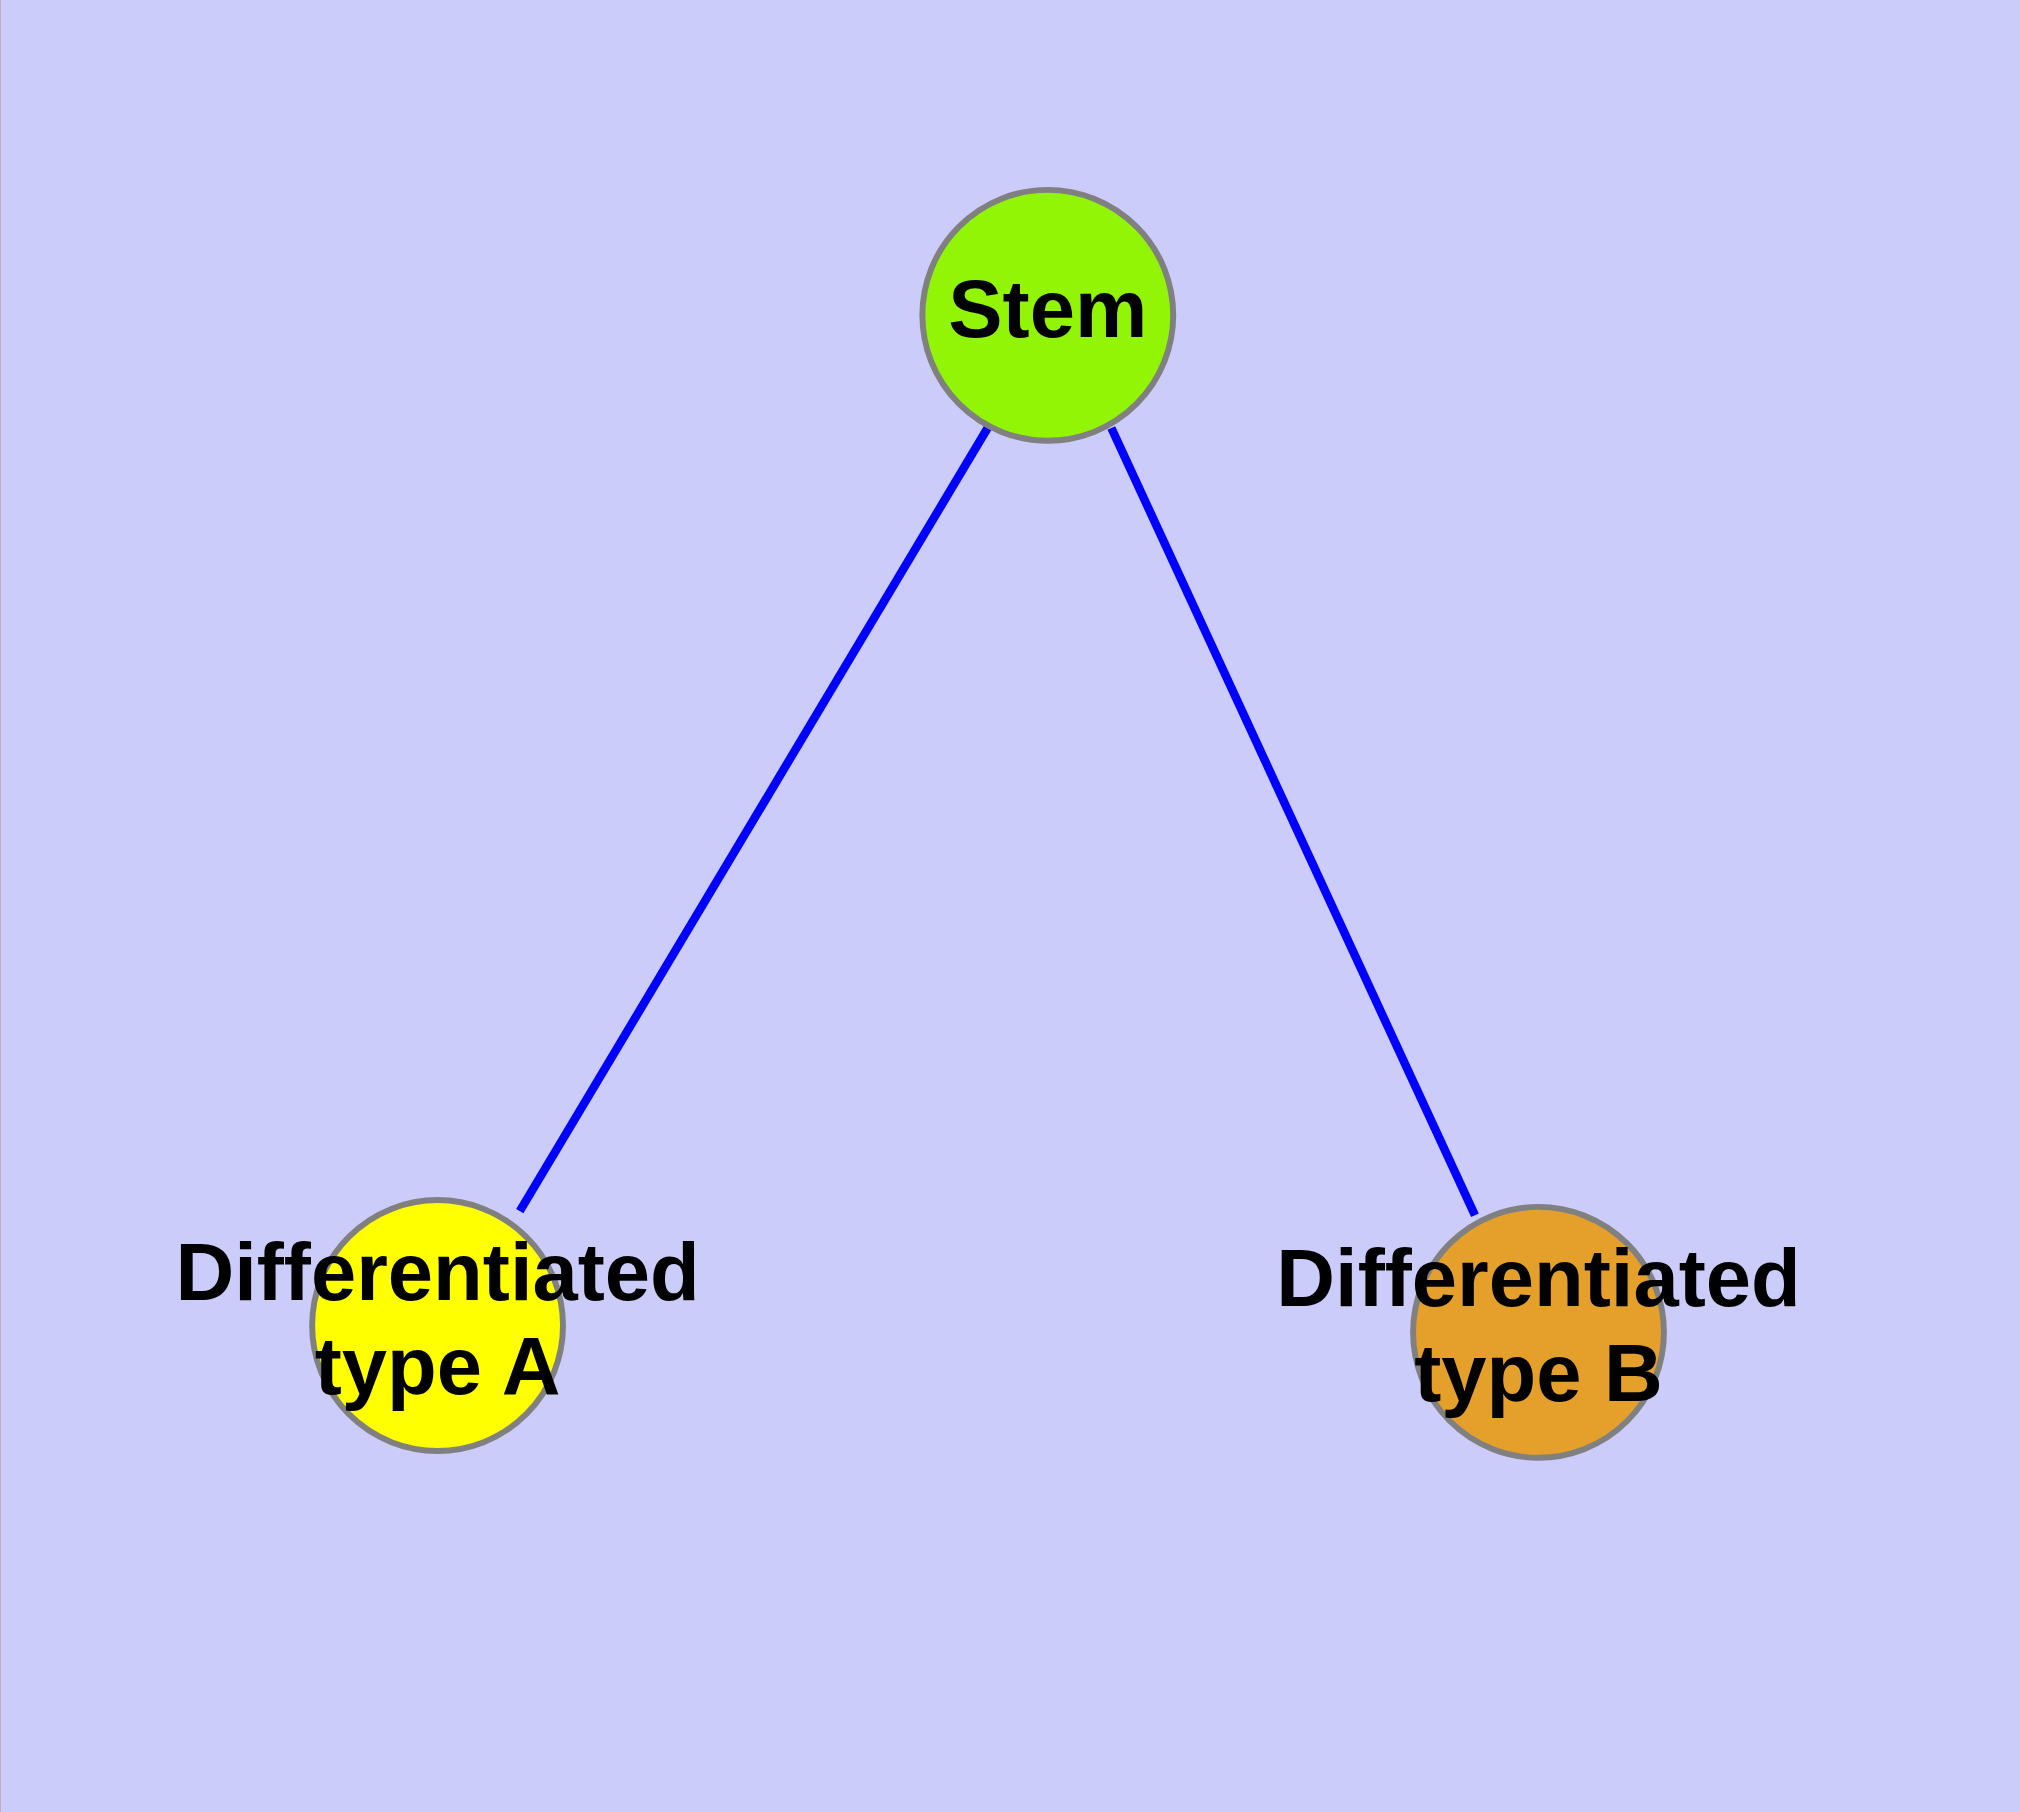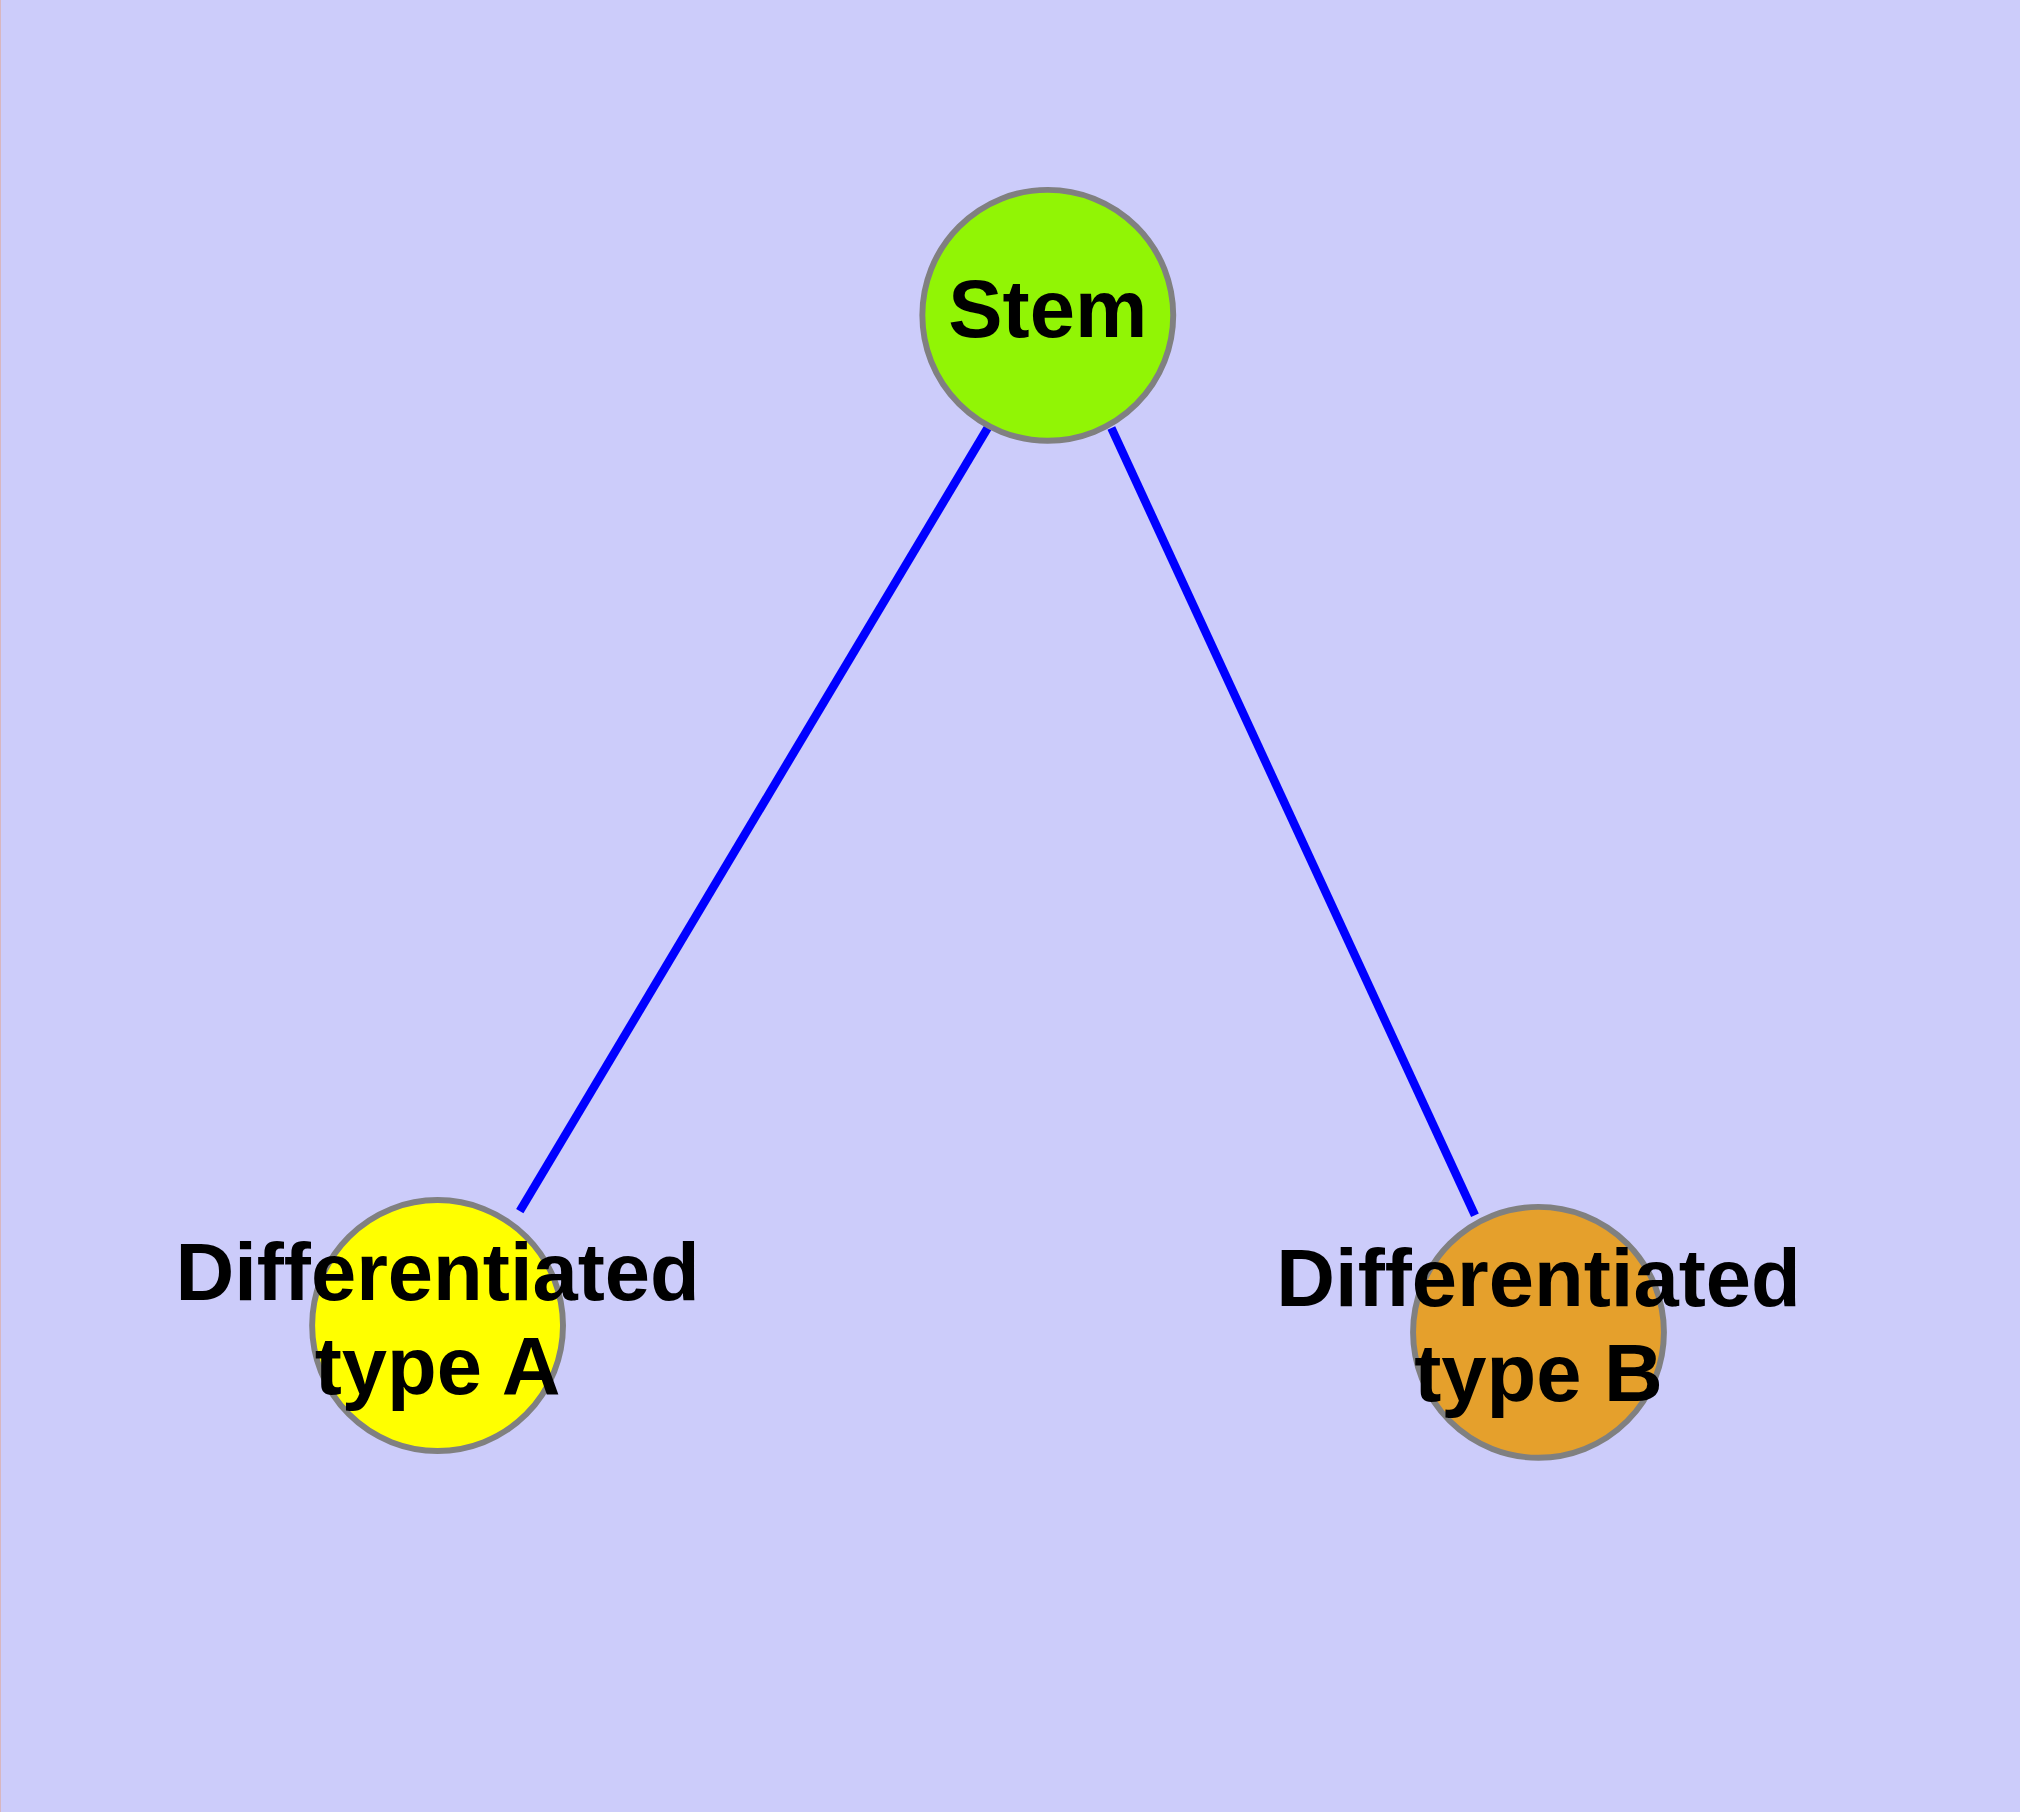--- a/index.html
+++ b/index.html
@@ -31,21 +31,21 @@
     font-weight: bold;
     fill: #000000;
     font-size: 96px;
     text-anchor: middle;
     dominant-baseline: middle;
   }
 </style>
 </head>
 <body>
 
-<div id="canvas" style="width: 1971px; height: 1812px; background: #f97316;">
+<div id="canvas" style="width: 1971px; height: 1812px; background: #a16207;">
   <svg id="graph-svg" viewBox="0 0 2384 2138" xmlns="http://www.w3.org/2000/svg" style="width: 2021px; height: 1812px;">
 
     <rect id="bg-rect" x="0" y="0" width="2384" height="2138" fill="#ccccfa"></rect>
 
     <g id="edges-layer">
       <line id="edge-0" x1="1165" y1="505" x2="613" y2="1429" stroke="#0000ff" stroke-width="10" stroke-linecap="butt"></line>
       <line id="edge-1" x1="1311" y1="505" x2="1740" y2="1434" stroke="#0000ff" stroke-width="10" stroke-linecap="butt"></line>
     </g>
 
     <g id="nodes-layer">

